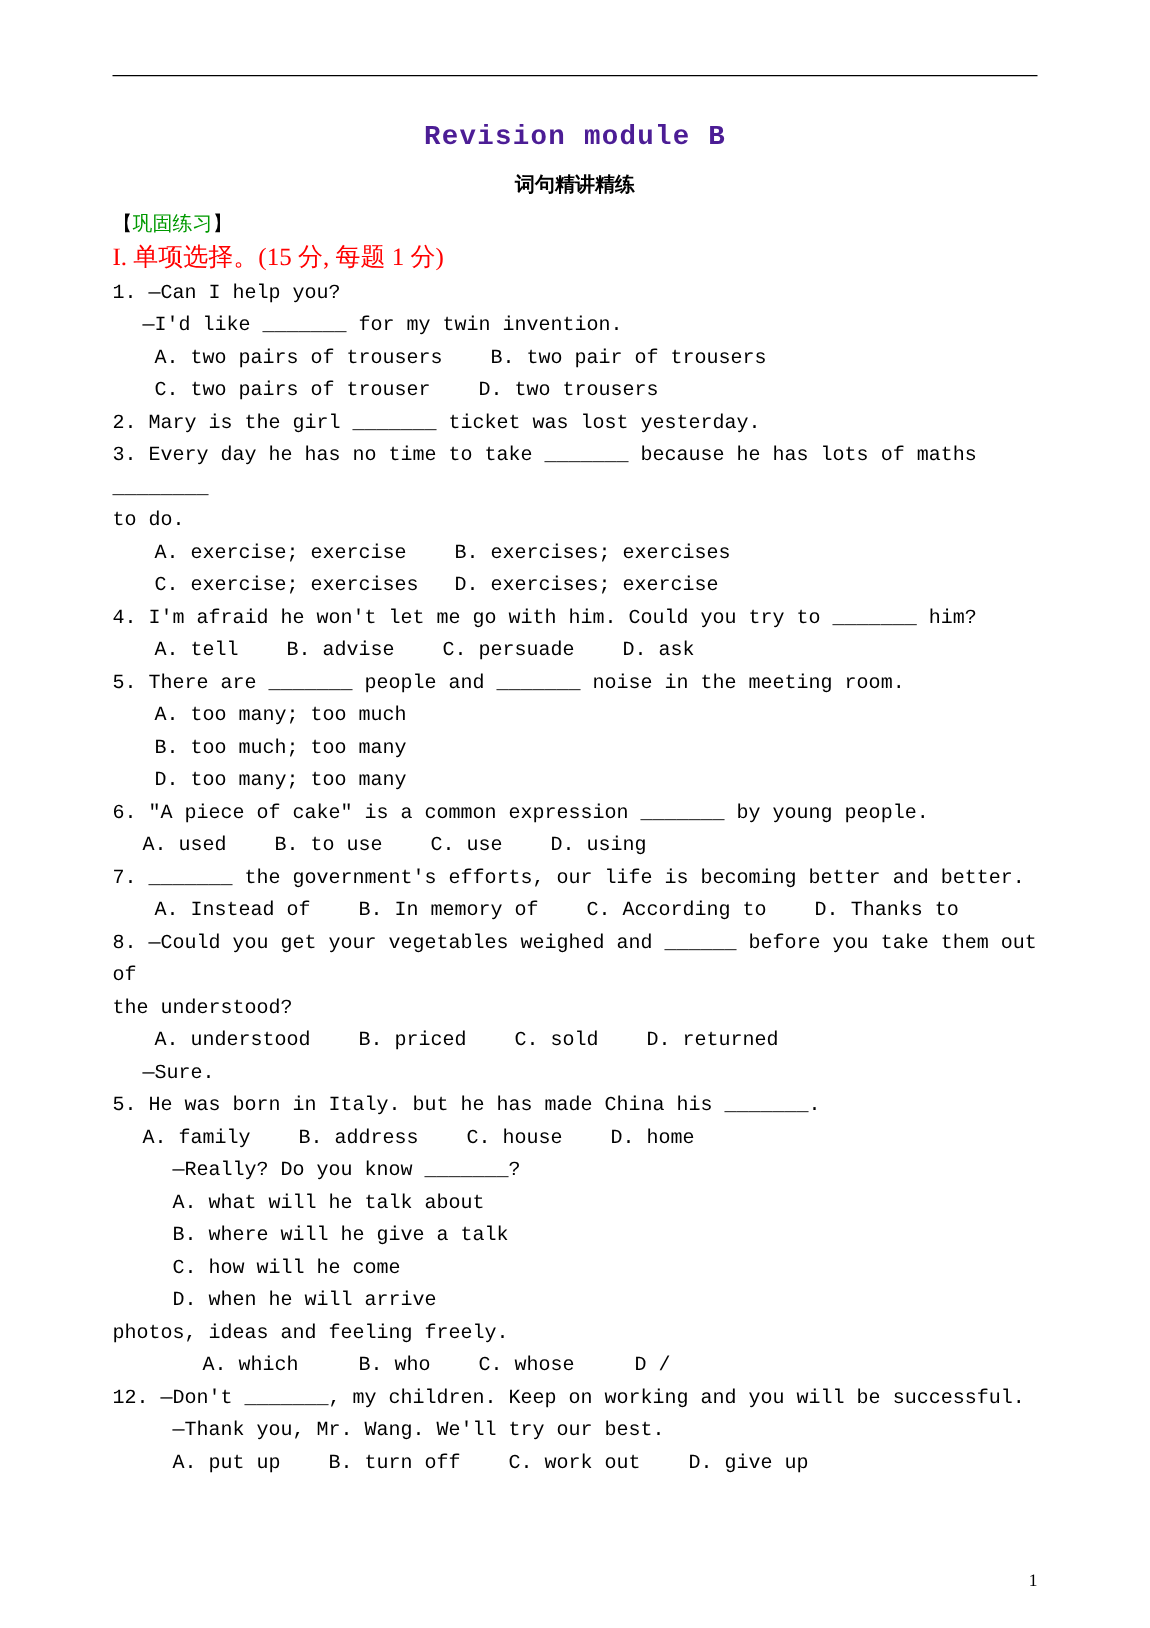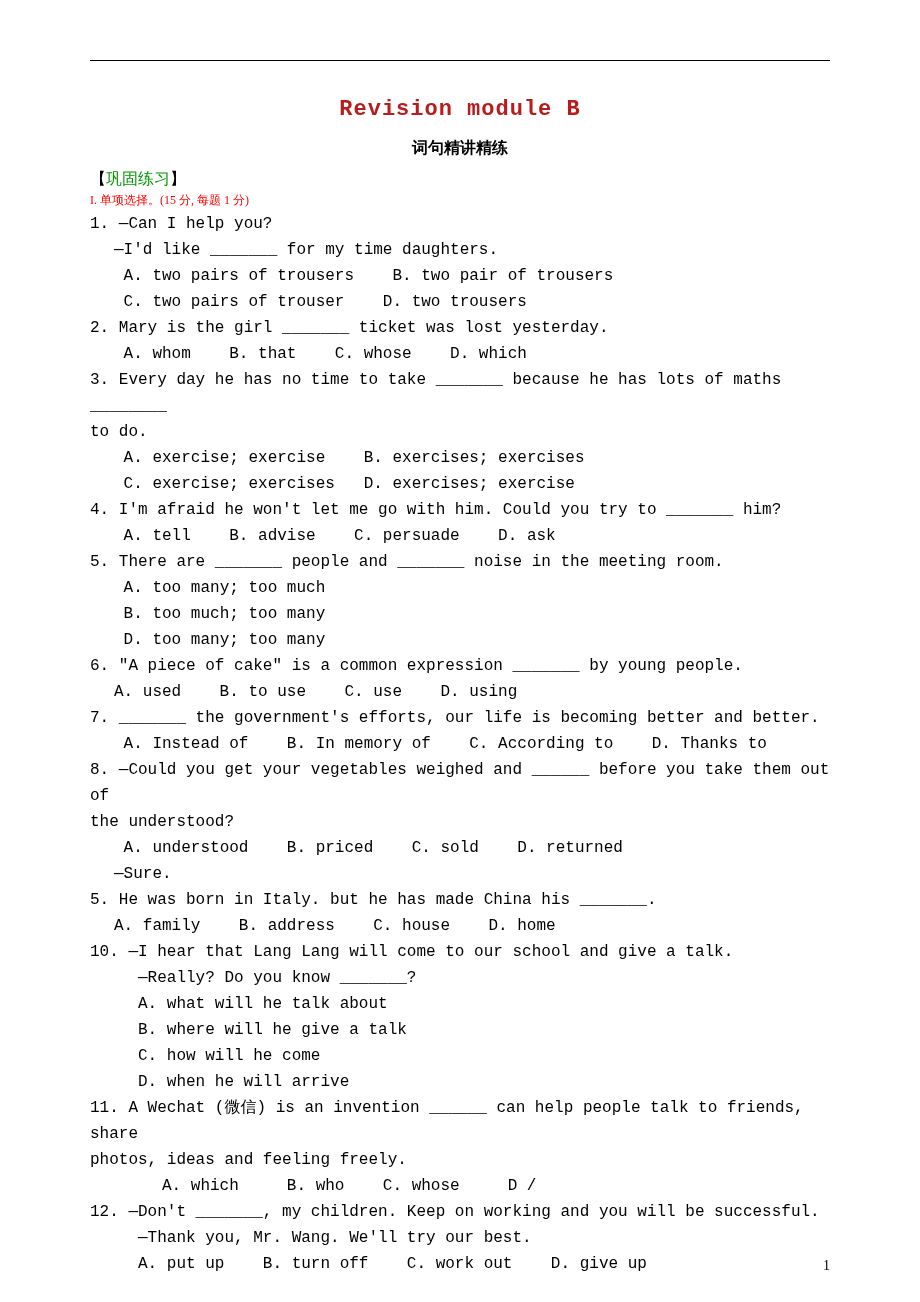--- a/index.html
+++ b/index.html
@@ -15,41 +15,41 @@
     padding: 60px 90px 20px 90px;
     box-sizing: border-box;
     position: relative;
   }
   .top-rule {
     border-top: 1px solid #000;
     margin: 0 0 36px 0;
   }
   .title {
     text-align: center;
-    color: #b91c1c;
+    color: #4c1d95;
     font-family: "Courier New", monospace;
     font-weight: bold;
     font-size: 22px;
     margin-bottom: 16px;
     letter-spacing: 1px;
   }
   .subtitle {
     text-align: center;
     font-weight: bold;
     font-size: 16px;
     margin-bottom: 10px;
   }
   .section-marker {
     color: #009900;
     font-size: 16px;
   }
   .section-marker .black-text { color: #000; }
   .part-heading {
     color: #ff0000;
-    font-size: 12px;
+    font-size: 20px;
     margin: 2px 0;
   }
   .line {
     font-size: 16px;
     line-height: 26px;
     margin: 0;
     font-family: Liberation Mono, monospace;
     white-space: pre-wrap;
   }
   .indent1 { padding-left: 24px; }
@@ -72,26 +72,25 @@
   <div class="title">Revision module B</div>
   <div class="subtitle">词句精讲精练</div>
 
   <div class="section-marker">
     <span class="black-text">【</span><span>巩固练习</span><span class="black-text">】</span>
   </div>
 
   <div class="part-heading">I. 单项选择。(15 分, 每题 1 分)</div>
 
   <p class="line">1. —Can I help you?</p>
-  <p class="line indent1">—I'd like _______ for my time daughters.</p>
+  <p class="line indent1">—I'd like _______ for my twin invention.</p>
   <p class="line indent1"> A. two pairs of trousers    B. two pair of trousers</p>
   <p class="line indent1"> C. two pairs of trouser    D. two trousers</p>
 
   <p class="line">2. Mary is the girl _______ ticket was lost yesterday.</p>
-  <p class="line indent1"> A. whom    B. that    C. whose    D. which</p>
 
   <p class="line">3. Every day he has no time to take _______ because he has lots of maths ________</p>
   <p class="line">to do.</p>
   <p class="line indent1"> A. exercise; exercise    B. exercises; exercises</p>
   <p class="line indent1"> C. exercise; exercises   D. exercises; exercise</p>
 
   <p class="line">4. I'm afraid he won't let me go with him. Could you try to _______ him?</p>
   <p class="line indent1"> A. tell    B. advise    C. persuade    D. ask</p>
 
   <p class="line">5. There are _______ people and _______ noise in the meeting room.</p>
@@ -106,28 +105,26 @@
   <p class="line indent1"> A. Instead of    B. In memory of    C. According to    D. Thanks to</p>
 
   <p class="line">8. —Could you get your vegetables weighed and ______ before you take them out of</p>
   <p class="line">the understood?</p>
   <p class="line indent1"> A. understood    B. priced    C. sold    D. returned</p>
   <p class="line indent1">—Sure.</p>
 
   <p class="line">5. He was born in Italy. but he has made China his _______.</p>
   <p class="line indent1">A. family    B. address    C. house    D. home</p>
 
-  <p class="line">10. —I hear that Lang Lang will come to our school and give a talk.</p>
   <p class="line indent2">—Really? Do you know _______?</p>
   <p class="line indent2">A. what will he talk about</p>
   <p class="line indent2">B. where will he give a talk</p>
   <p class="line indent2">C. how will he come</p>
   <p class="line indent2">D. when he will arrive</p>
 
-  <p class="line">11. A Wechat (微信) is an invention ______ can help people talk to friends, share</p>
   <p class="line">photos, ideas and feeling freely.</p>
   <p class="line indent3">A. which     B. who    C. whose     D /</p>
 
   <p class="line">12. —Don't _______, my children. Keep on working and you will be successful.</p>
   <p class="line indent2">—Thank you, Mr. Wang. We'll try our best.</p>
   <p class="line indent2">A. put up    B. turn off    C. work out    D. give up</p>
 
   <div class="page-number">1</div>
 </div>
 

